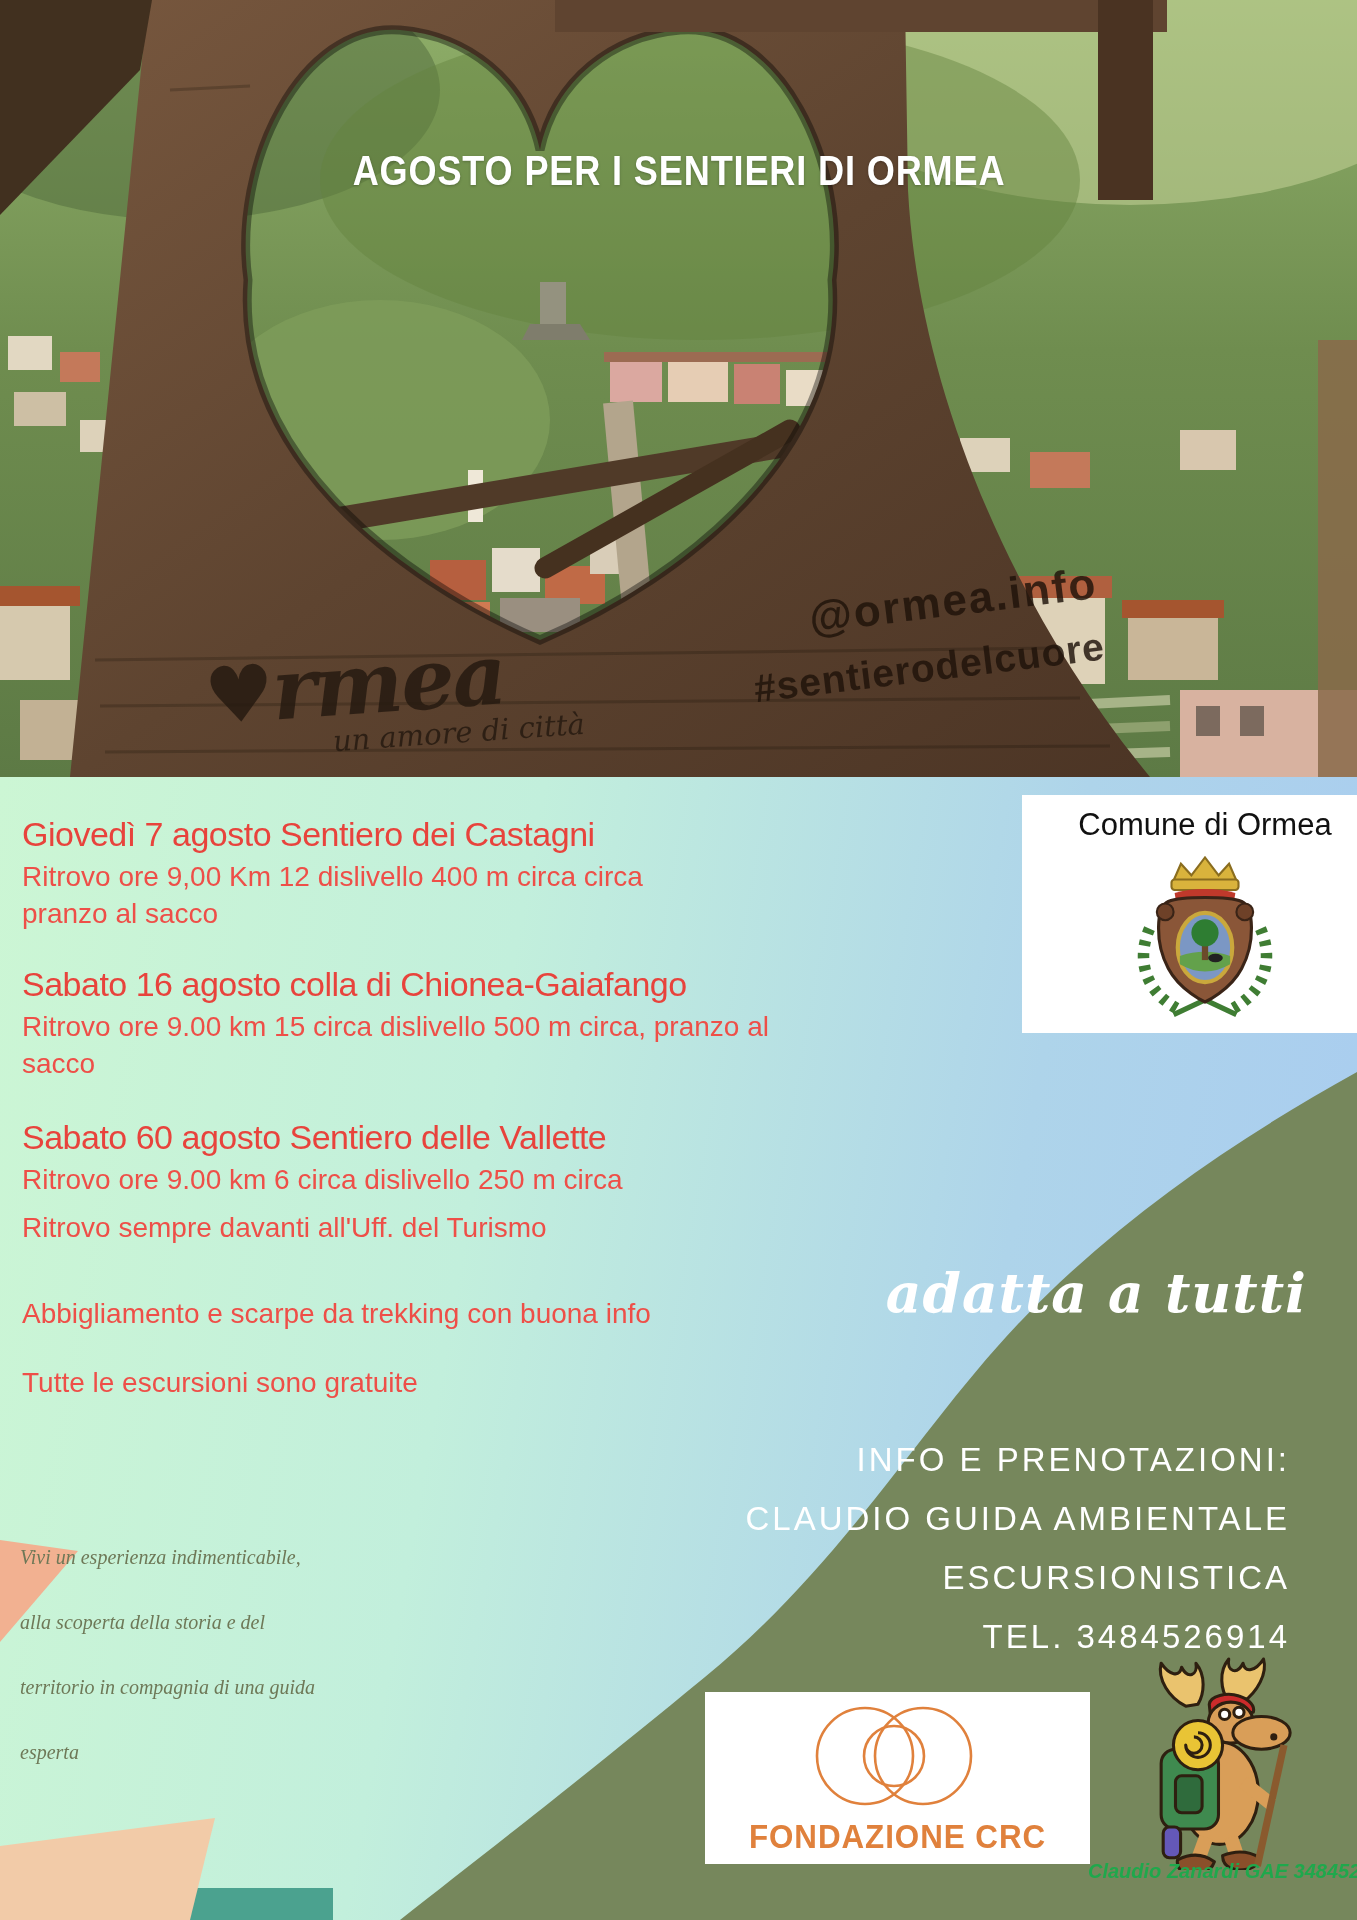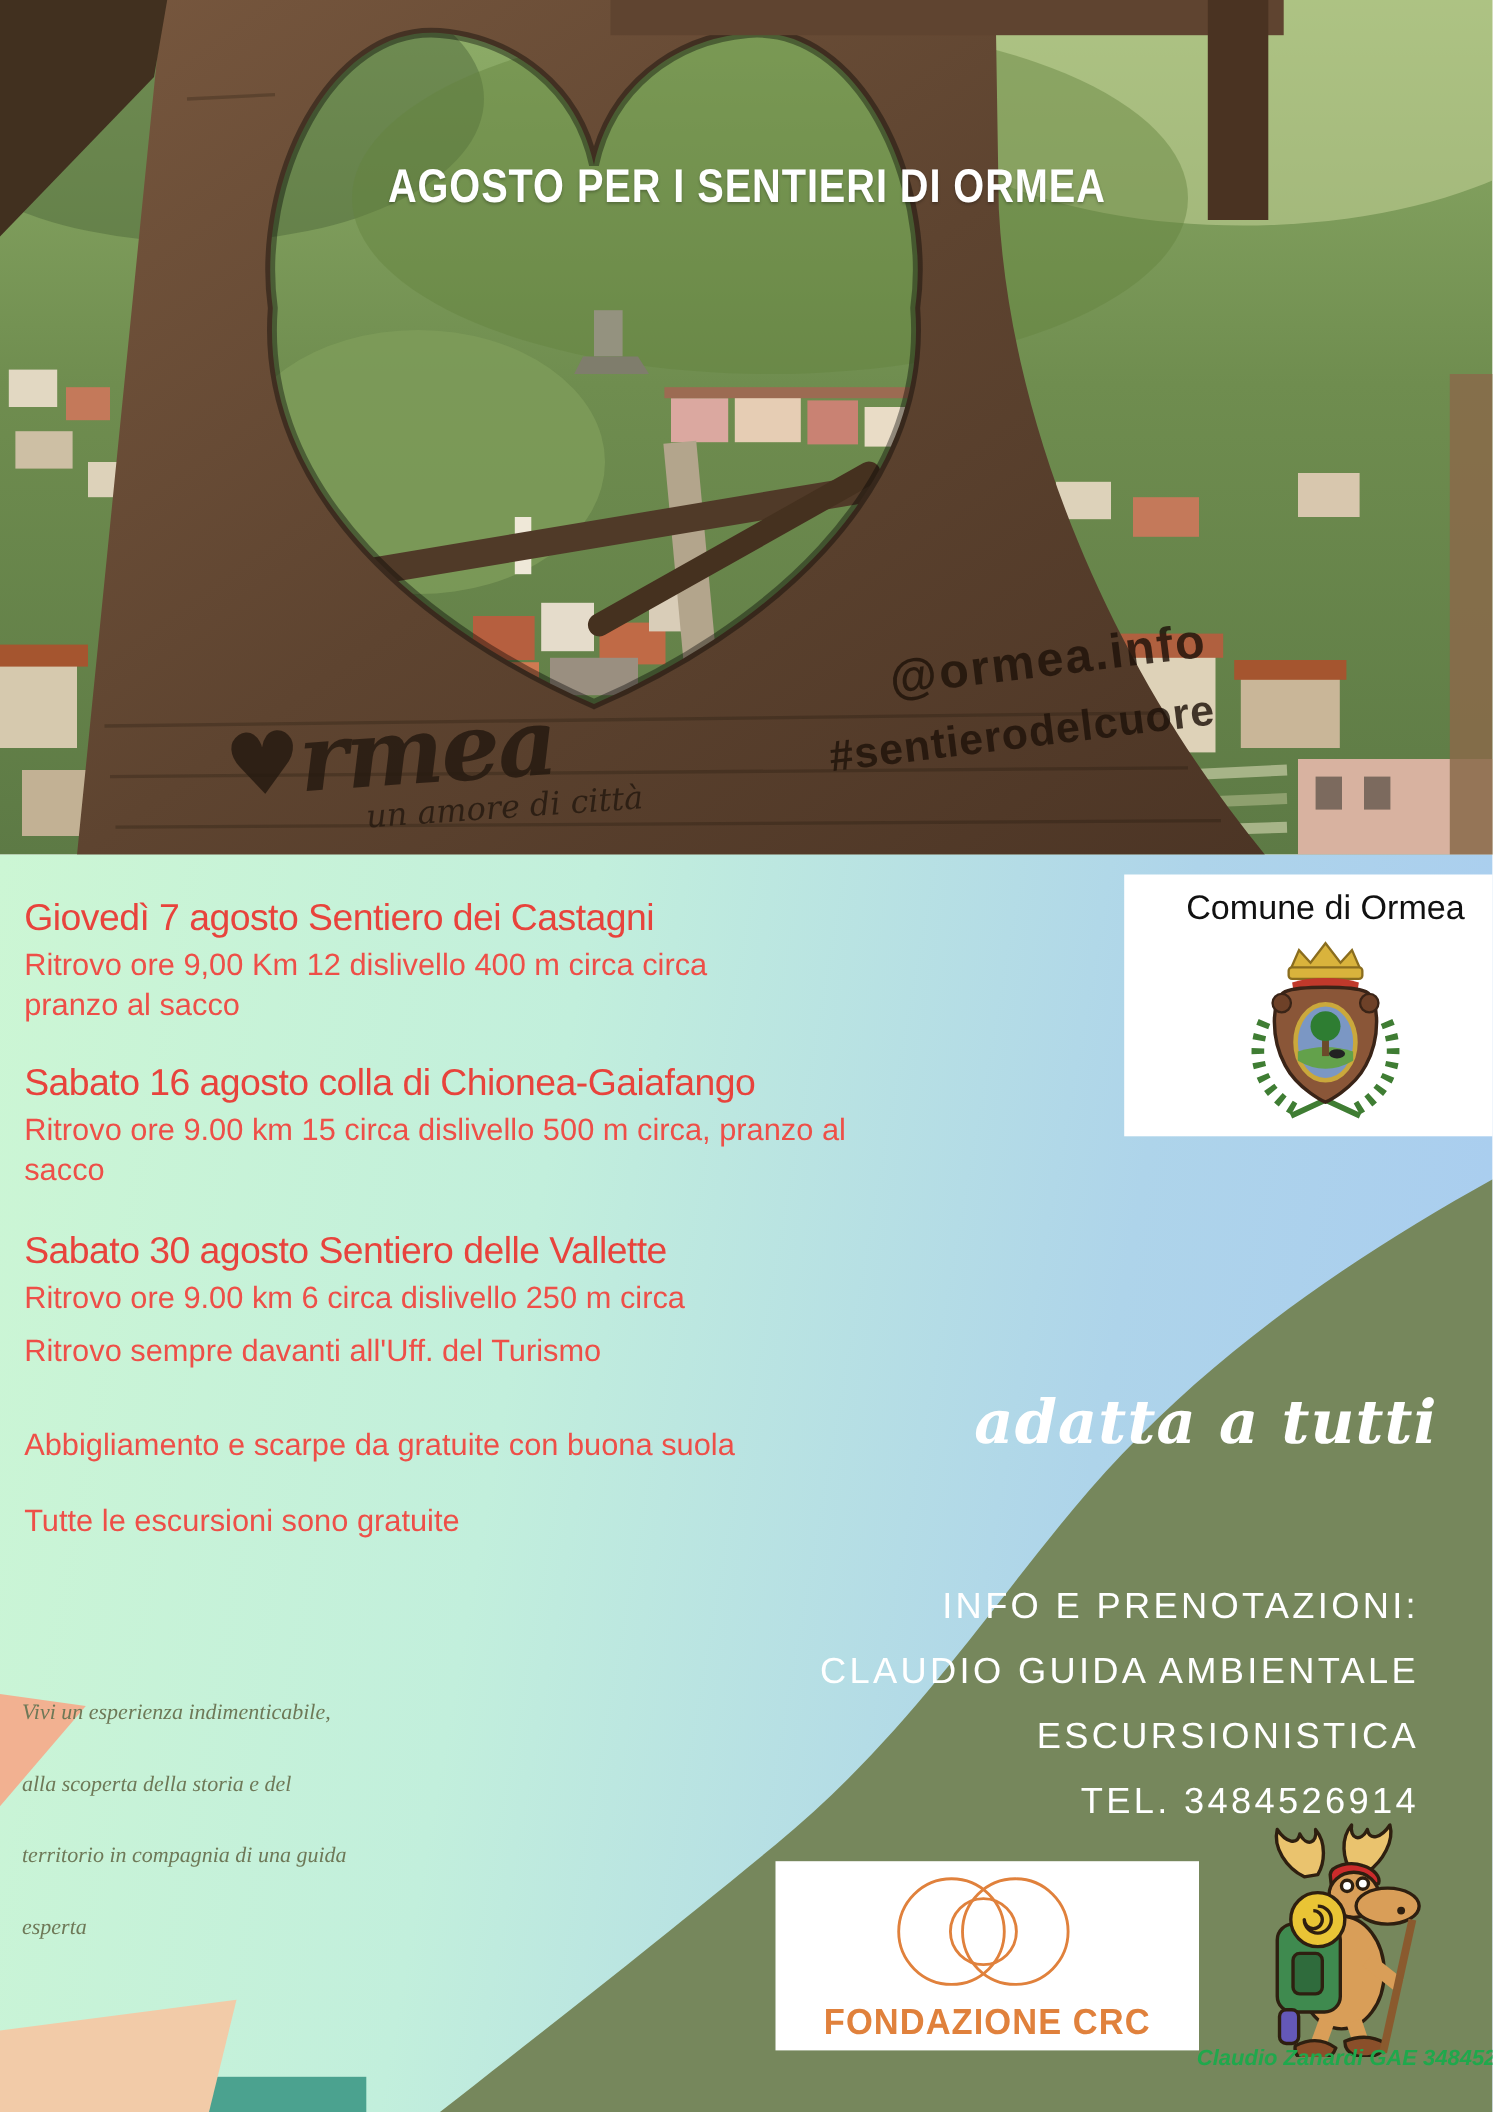--- a/index.html
+++ b/index.html
@@ -180,25 +180,25 @@
     </svg>
 
     <div class="ev-title" style="top:38px">Giovedì 7 agosto Sentiero dei Castagni</div>
     <div class="ev-detail" style="top:84px">Ritrovo ore 9,00 Km 12 dislivello 400 m circa circa</div>
     <div class="ev-detail" style="top:121px">pranzo al sacco</div>
 
     <div class="ev-title" style="top:188px">Sabato 16 agosto colla di Chionea-Gaiafango</div>
     <div class="ev-detail" style="top:234px">Ritrovo ore 9.00 km 15 circa dislivello 500 m circa, pranzo al</div>
     <div class="ev-detail" style="top:271px">sacco</div>
 
-    <div class="ev-title" style="top:341px">Sabato 30 agosto Sentiero delle Vallette</div>
+    <div class="ev-title" style="top:341px">Sabato 60 agosto Sentiero delle Vallette</div>
     <div class="ev-detail" style="top:387px">Ritrovo ore 9.00 km 6 circa dislivello 250 m circa</div>
 
     <div class="note" style="top:435px">Ritrovo sempre davanti all'Uff. del Turismo</div>
-    <div class="note" style="top:521px">Abbigliamento e scarpe da gratuite con buona suola</div>
+    <div class="note" style="top:521px">Abbigliamento e scarpe da trekking con buona info</div>
     <div class="note" style="top:590px">Tutte le escursioni sono gratuite</div>
 
     <div class="comune-box">
       <div class="comune-title">Comune di Ormea</div>
       <svg width="180" height="178" viewBox="0 0 170 170" style="margin-top:4px">
         <g stroke="#3f7d33" stroke-width="11" fill="none" stroke-dasharray="5 7">
           <path d="M32,78 C18,110 30,142 64,157"></path>
           <path d="M138,78 C152,110 140,142 106,157"></path>
         </g>
         <path d="M55,160 L85,146 L115,160" stroke="#3f7d33" stroke-width="5" fill="none"></path>

